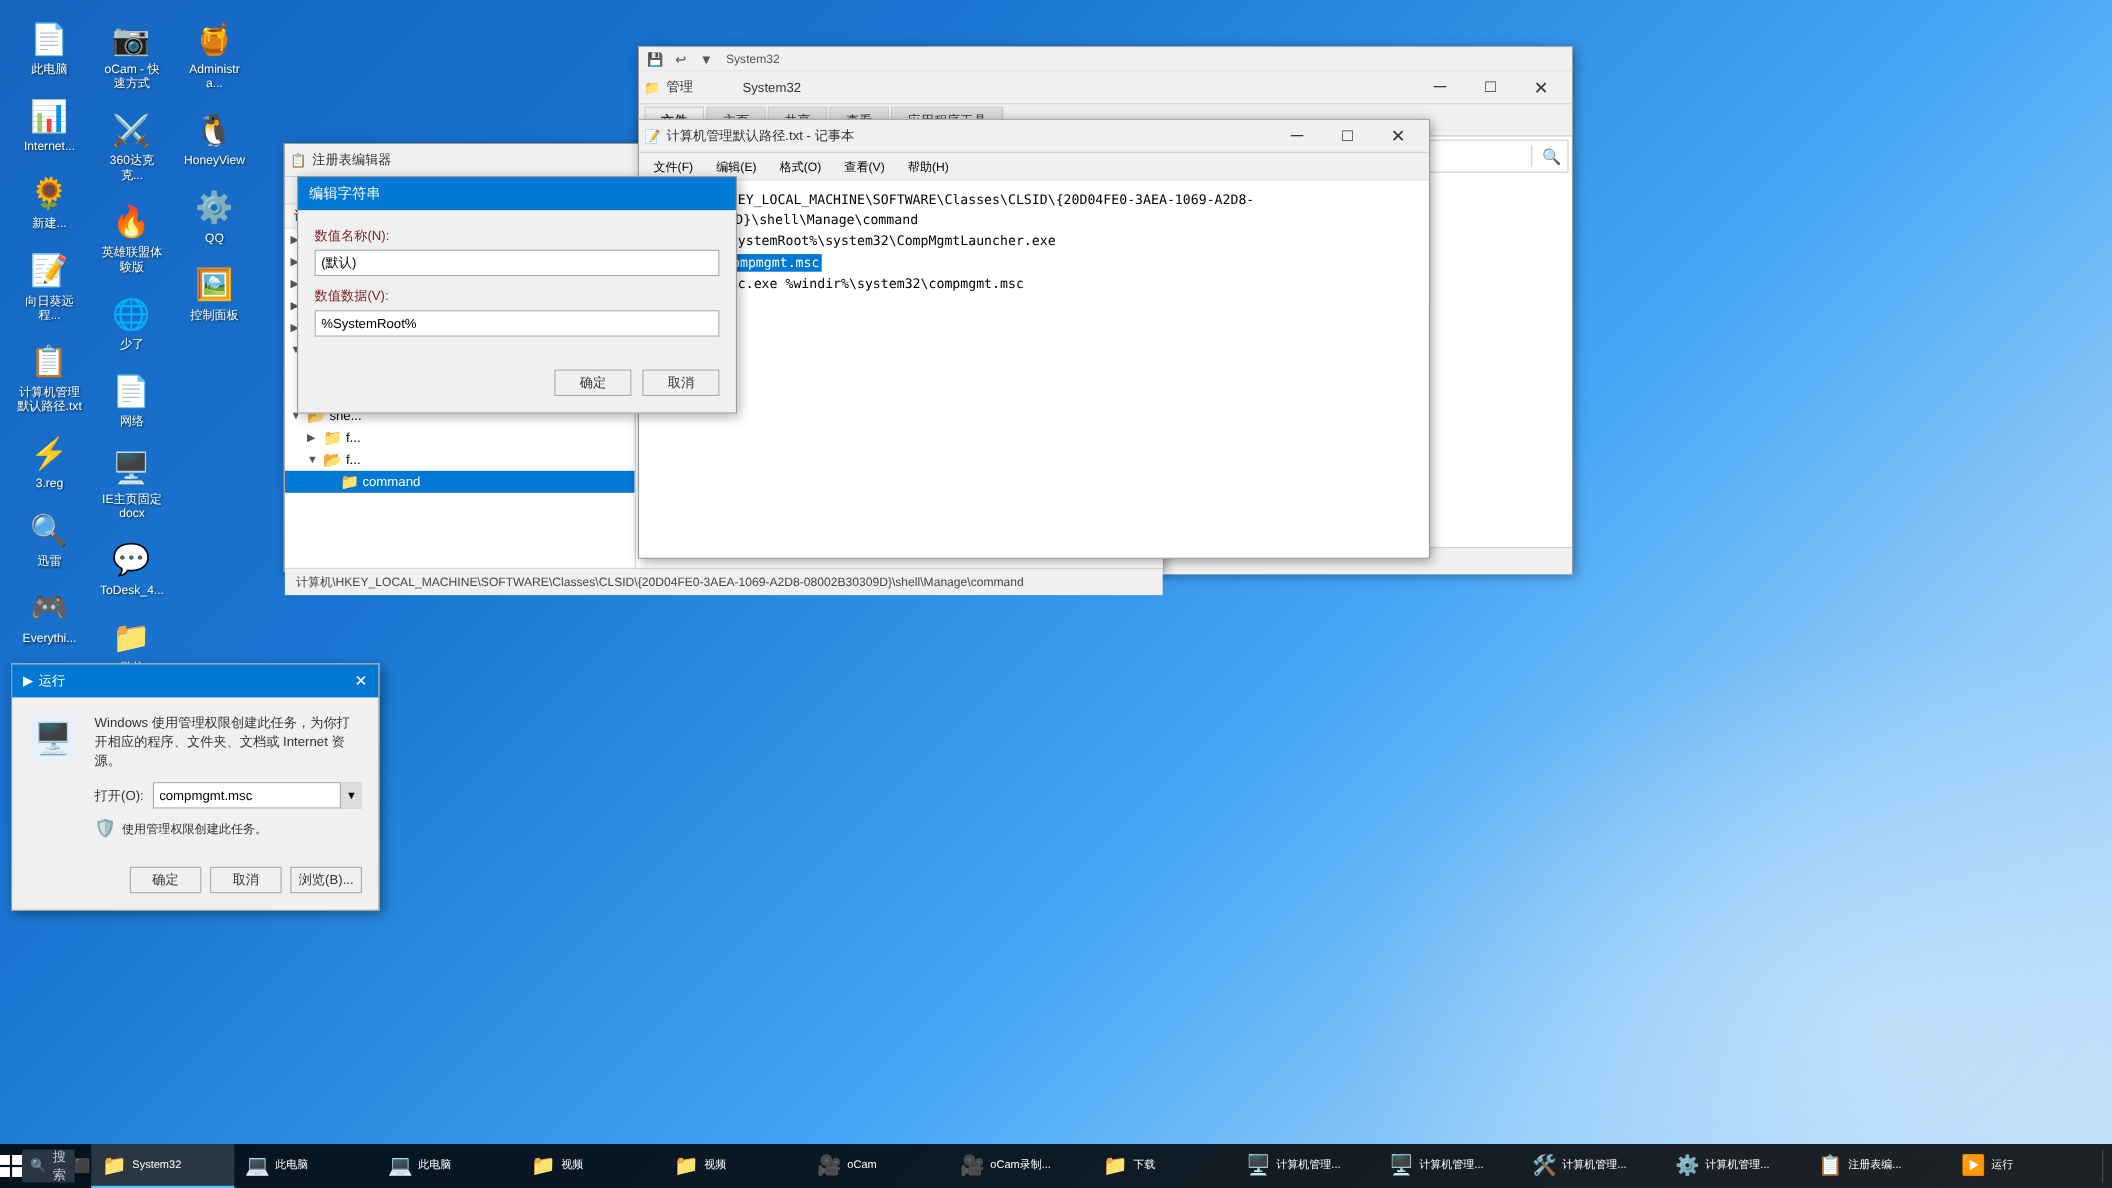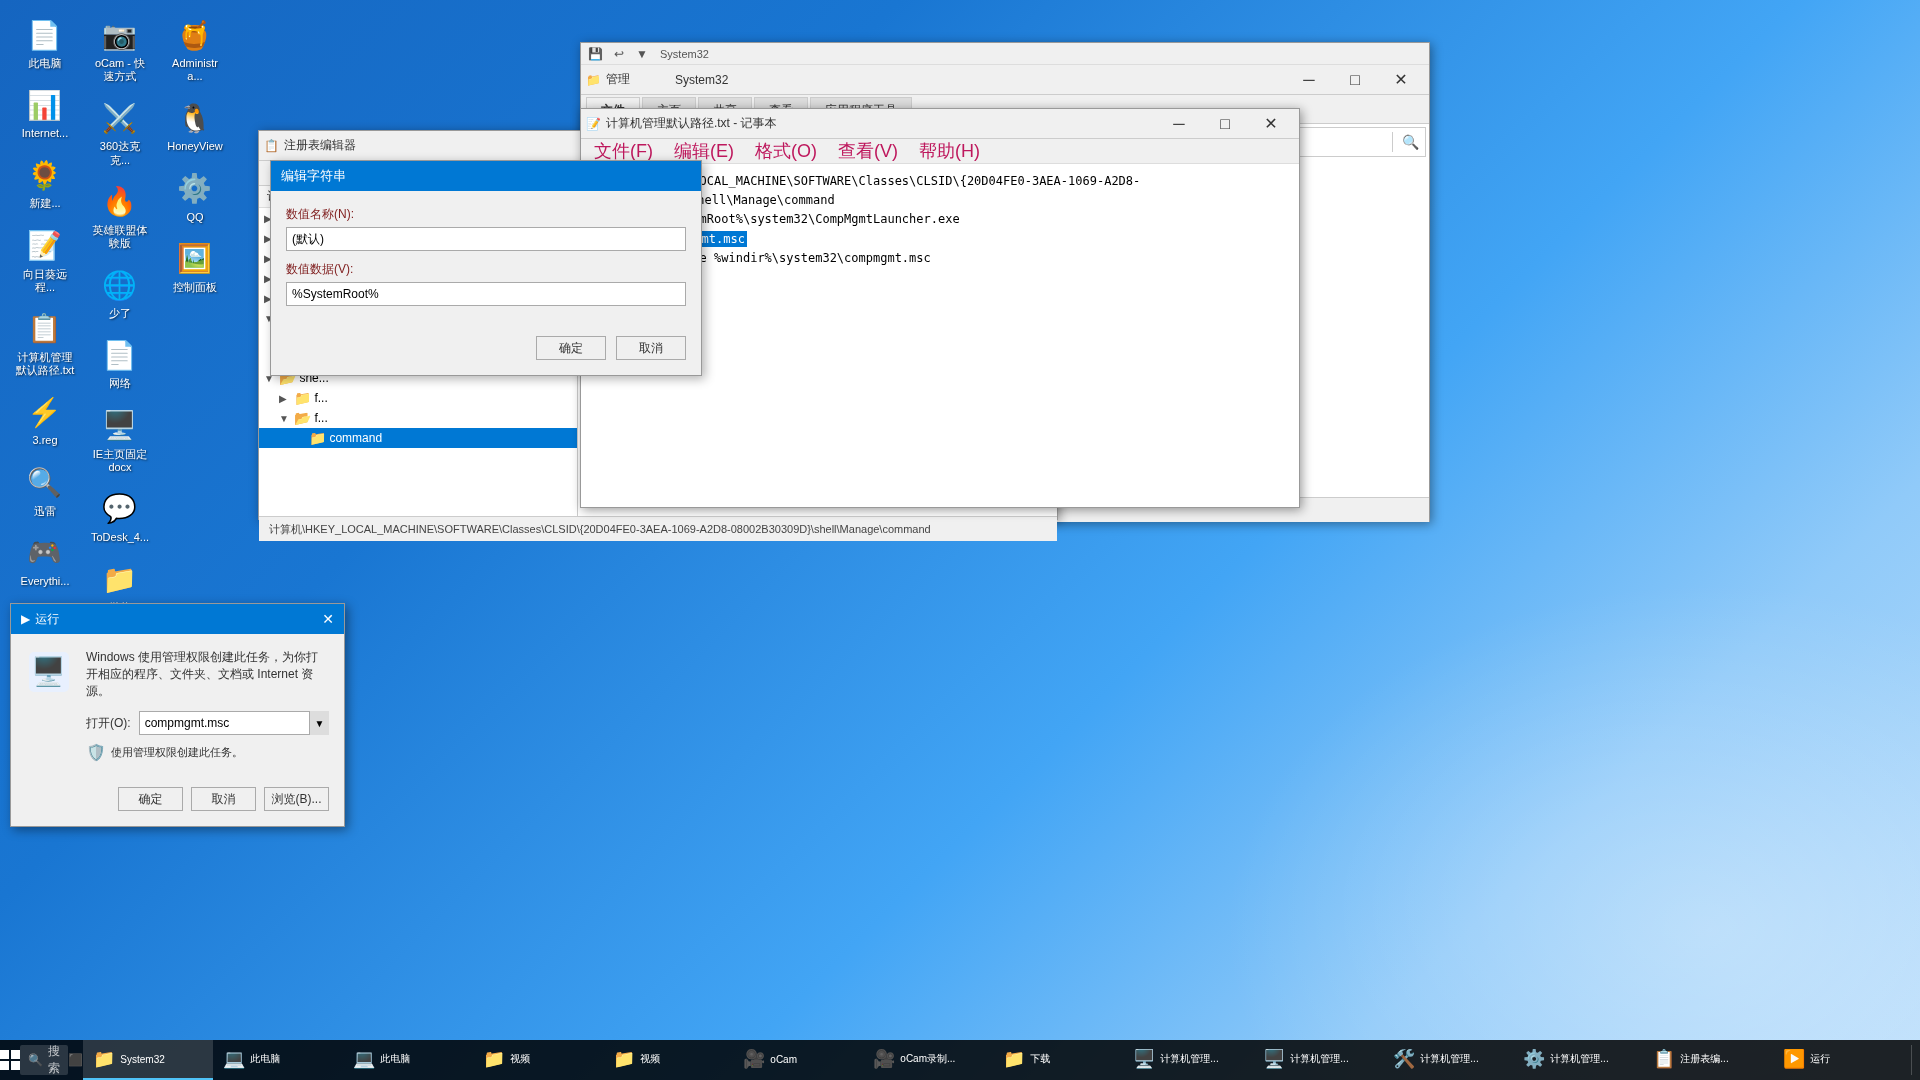--- a/index.html
+++ b/index.html
@@ -203,23 +203,23 @@
       height: 25px;
       background: #f0f0f0;
       display: flex;
       align-items: center;
       padding: 0 5px;
       gap: 5px;
       border-bottom: 1px solid #ddd;
     }
     .menu-item {
       padding: 2px 8px;
-      font-size: 18px;
-      cursor: pointer;
-      color: #be185d;
+      font-size: 11px;
+      cursor: pointer;
+      color: #000000;
     }
 
     .notepad-content {
       flex: 1;
       padding: 8px;
       font-family: Consolas, monospace;
       font-size: 13px;
       line-height: 1.5;
       color: #000;
       overflow: auto;
@@ -388,21 +388,21 @@
       padding: 0 10px;
       font-size: 11px;
       color: #444;
     }
 
     
     .edit-dialog {
       position: absolute;
       top: 160px;
       left: 270px;
-      width: 432px;
+      width: 400px;
       background: #f0f0f0;
       border: 1px solid #999;
       box-shadow: 3px 3px 10px rgba(0,0,0,0.3);
       z-index: 200;
     }
 
     .dialog-titlebar {
       height: 30px;
       background: #0078d4;
       display: flex;

